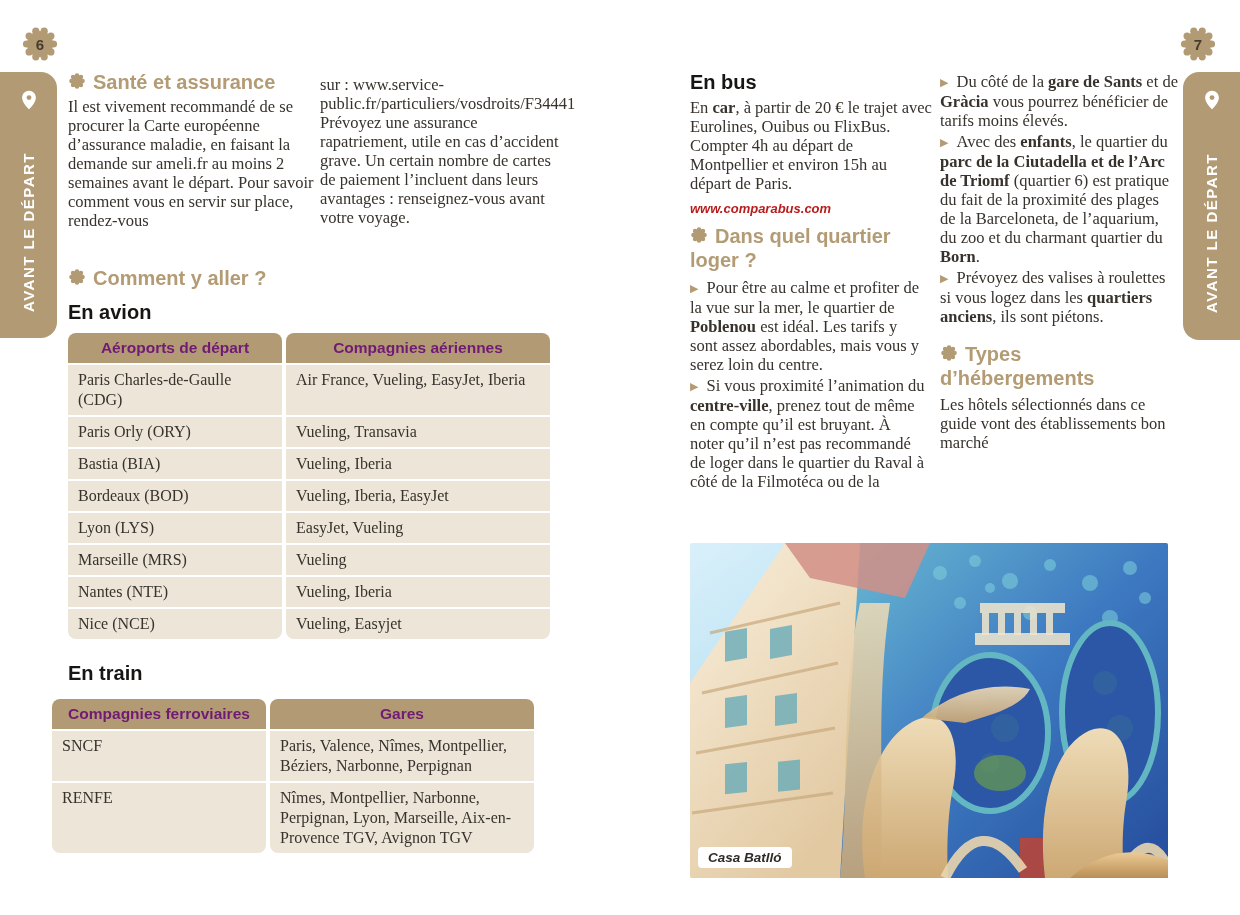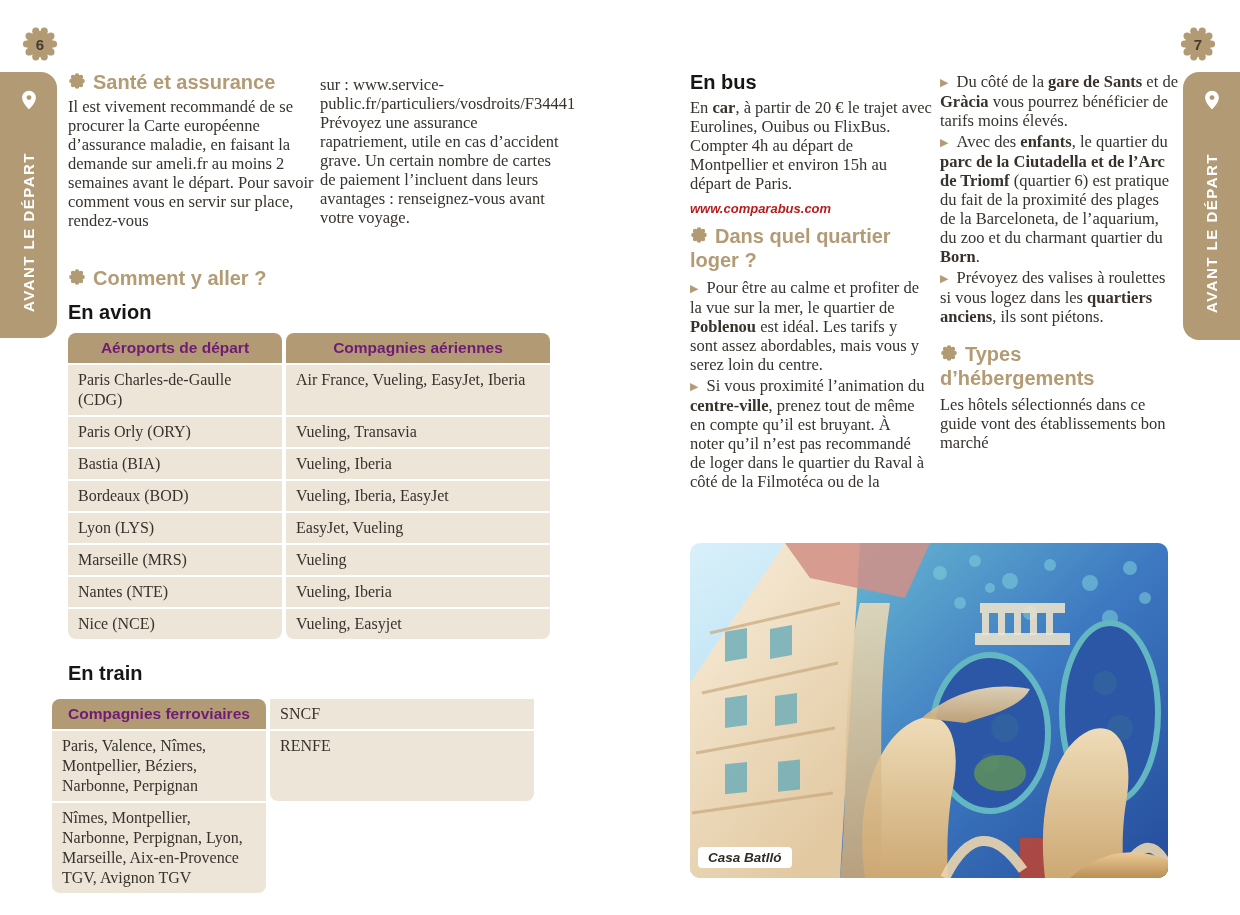--- a/index.html
+++ b/index.html
@@ -33,21 +33,21 @@
   .weblink{font-family:"Liberation Sans",sans-serif;font-weight:bold;font-style:italic;font-size:13px;color:#b91c1c;}
   
   .gtable{display:grid;grid-template-columns:214px 264px;column-gap:4px;row-gap:2px;}
   .gtable .th{background:#b29b74;color:#701a75;font-family:"Liberation Sans",sans-serif;font-weight:bold;
               font-size:15.5px;text-align:center;padding:6px 4px;border-radius:8px 8px 0 0;}
   .gtable .td{background:#ece5d8;font-size:16px;line-height:20px;padding:5px 10px;}
   .gtable .bl{border-radius:0 0 8px 8px;}
   
   .abs{position:absolute;}
   
-  .photo{position:absolute;left:690px;top:543px;width:478px;height:335px;border-radius:10px;overflow:hidden;}
+  .photo{position:absolute;left:690px;top:543px;width:478px;height:335px;border-radius:2px;overflow:hidden;}
   .photo svg{display:block;}
   .photo-caption{position:absolute;left:8px;bottom:10px;background:#ffffff;border-radius:4px;
                  padding:3px 10px;font-family:"Liberation Sans",sans-serif;font-weight:bold;font-style:italic;
                  font-size:13.5px;color:#2f2b26;}
 </style>
 </head>
 <body>
 
 <div class="spread">
 
@@ -155,20 +155,21 @@
     <div class="td">Nantes (NTE)</div>
     <div class="td">Vueling, Iberia</div>
     <div class="td bl">Nice (NCE)</div>
     <div class="td bl">Vueling, Easyjet</div>
   </div>
 
   <div class="abs sub-h" style="left:68px;top:662px;">En train</div>
 
   <div class="abs gtable" style="left:52px;top:691px;width:434px;margin-top:8px;">
     <div class="th">Compagnies ferroviaires</div>
+    <div class="th">Gares</div>
     <div class="td">SNCF</div>
     <div class="td">Paris, Valence, Nîmes, Montpellier, Béziers, Narbonne, Perpignan</div>
     <div class="td bl">RENFE</div>
     <div class="td bl">Nîmes, Montpellier, Narbonne, Perpignan, Lyon, Marseille, Aix-en-Provence TGV, Avignon TGV</div>
   </div>
 
   <div class="abs" style="left:690px;top:71px;width:242px;">
     <div class="sub-h">En bus</div>
     <div class="txt" style="margin-top:4px;"><span>En </span><span class="bd">car</span><span>, à partir de 20 € le trajet avec Eurolines, Ouibus ou FlixBus. Compter 4h au départ de Montpellier et environ 15h au départ de Paris.</span></div>
     <div class="weblink" style="margin-top:8px;">www.comparabus.com</div>

